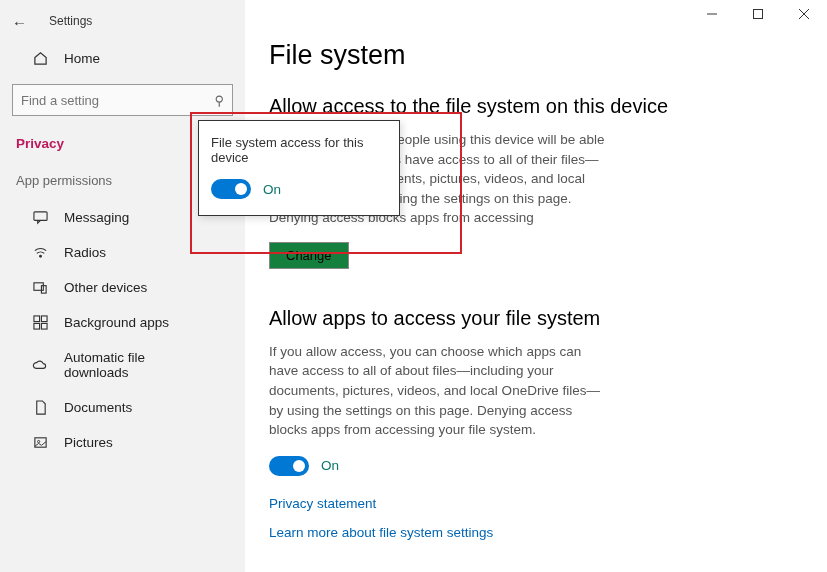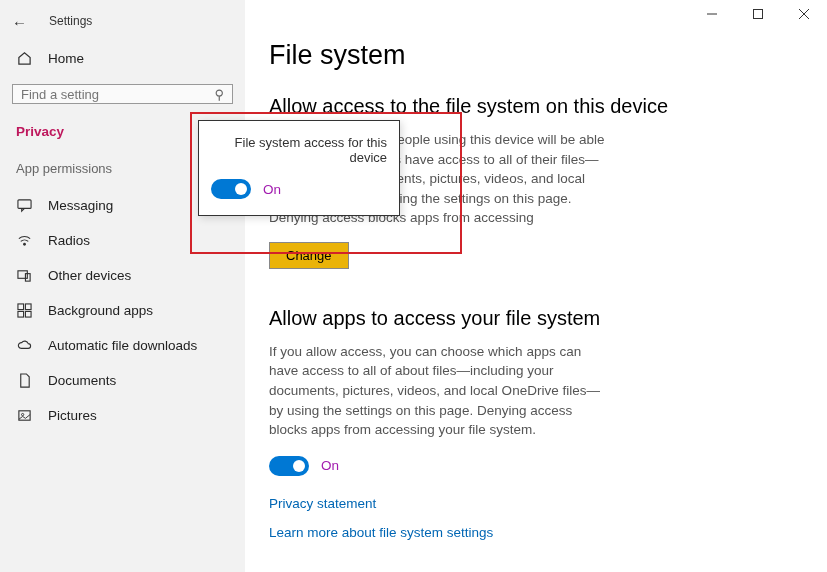--- a/index.html
+++ b/index.html
@@ -4,41 +4,41 @@
 <style>
 * { margin: 0; padding: 0; box-sizing: border-box; font-family: "Segoe UI", -apple-system, sans-serif; }
 body { width: 827px; height: 572px; overflow: hidden; background: #fff; position: relative; }
 .window-controls { position: absolute; top: 0; right: 0; display: flex; }
 .win-ctrl { width: 46px; height: 28px; display: flex; align-items: center; justify-content: center; font-size: 10px; color: #333; cursor: pointer; }
 .layout { display: flex; height: 100%; }
 .sidebar { width: 245px; background: #f2f2f2; padding-top: 8px; height: 100%; overflow-y: auto; }
 .back-row { display: flex; align-items: center; padding: 4px 12px 12px 12px; gap: 22px; }
 .back-arrow { font-size: 15px; color: #333; cursor: pointer; }
 .app-title { font-size: 12px; color: #333; }
-.home-row, .nav-item { display: flex; align-items: center; gap: 16px; padding: 10px 16px; font-size: 13.5px; color: #222; cursor: pointer; }
-.search-box { margin: 8px 12px 14px 12px; display: flex; align-items: center; border: 1px solid #999; background: #fafafa; padding: 0 8px; height: 20px; }
+.home-row, .nav-item { display: flex; align-items: center; gap: 16px; padding: 10px 32px; font-size: 13.5px; color: #222; cursor: pointer; }
+.search-box { margin: 8px 12px 14px 12px; display: flex; align-items: center; border: 1px solid #999; background: #fafafa; padding: 0 8px; height: 32px; }
 .search-box input { flex: 1; border: none; outline: none; background: transparent; font-size: 13px; color: #555; }
 .search-icon { font-size: 13px; color: #666; }
 .section-header { font-size: 13.5px; font-weight: 600; padding: 6px 16px 14px 16px; color: #be185d; }
 .section-sub { font-size: 13px; color: #666; padding: 8px 16px 12px 16px; }
 .nav-icon { width: 16px; text-align: center; display: inline-flex; justify-content: center; }
 .content { flex: 1; padding: 40px 24px 24px 24px; overflow-y: auto; position: relative; }
 .page-title { font-size: 27px; font-weight: 300; margin-bottom: 24px; color: #000; }
 .sub-title { font-size: 20px; font-weight: 400; margin-bottom: 12px; color: #000; }
 .body-text { font-size: 13.5px; color: #555; line-height: 1.45; max-width: 345px; margin-bottom: 14px; }
 .status-line { font-size: 13.5px; color: #333; margin-bottom: 10px; }
-.change-btn { border: 1px solid #888; background: #eab308; padding: 5px 16px; font-size: 13px; cursor: pointer; margin-bottom: 38px; }
+.change-btn { border: 1px solid #888; background: #15803d; padding: 5px 16px; font-size: 13px; cursor: pointer; margin-bottom: 38px; }
 .toggle-row { display: flex; align-items: center; gap: 12px; margin: 16px 0 20px 0; }
 .toggle { width: 40px; height: 20px; border-radius: 10px; position: relative; cursor: pointer; }
 .toggle.on { background: #0078d4; }
 .toggle .knob { position: absolute; width: 12px; height: 12px; background: #fff; border-radius: 50%; top: 4px; }
 .toggle.on .knob { right: 4px; }
-.toggle-label { font-size: 13.5px; color: #a21caf; }
+.toggle-label { font-size: 13.5px; color: #0f766e; }
 .link { font-size: 13.5px; color: #0066b4; cursor: pointer; display: block; margin-bottom: 14px; }
-.popup { position: absolute; left: 198px; top: 120px; width: 202px; background: #fff; border: 1px solid #333; padding: 14px 12px 16px 12px; z-index: 10; box-shadow: 2px 2px 8px rgba(0,0,0,0.15); text-align: right; }
+.popup { position: absolute; left: 198px; top: 120px; width: 202px; background: #fff; border: 1px solid #333; padding: 14px 12px 16px 12px; z-index: 10; box-shadow: 2px 2px 8px rgba(0,0,0,0.15); }
 .popup-title { font-size: 13px; color: #333; margin-bottom: 14px; }
 .red-box { position: absolute; left: 190px; top: 112px; width: 272px; height: 142px; border: 2.5px solid #d2232a; z-index: 5; pointer-events: none; }
 svg { display: block; }
 </style>
 </head>
 <body>
 
 <div class="window-controls">
   <div class="win-ctrl">
       <svg width="10" height="10">

